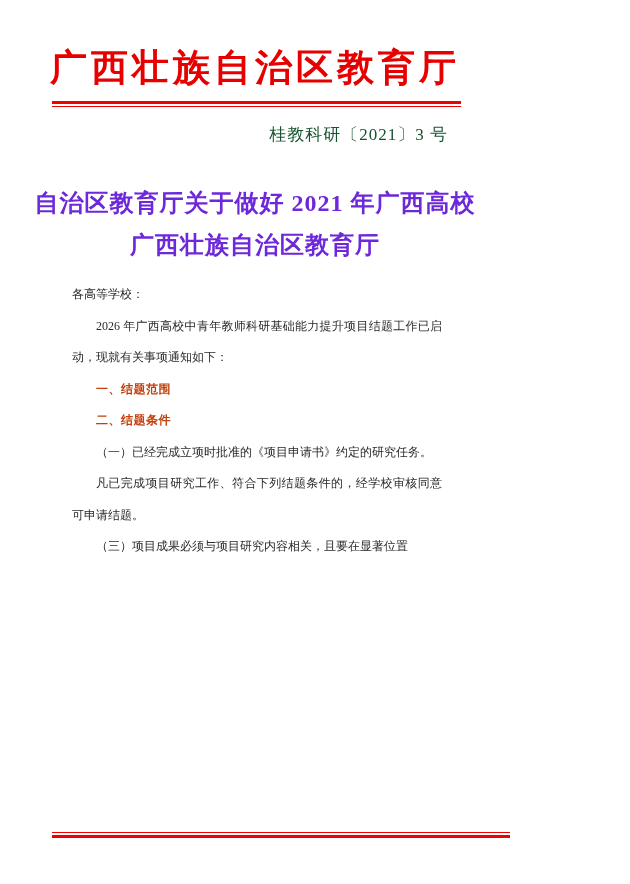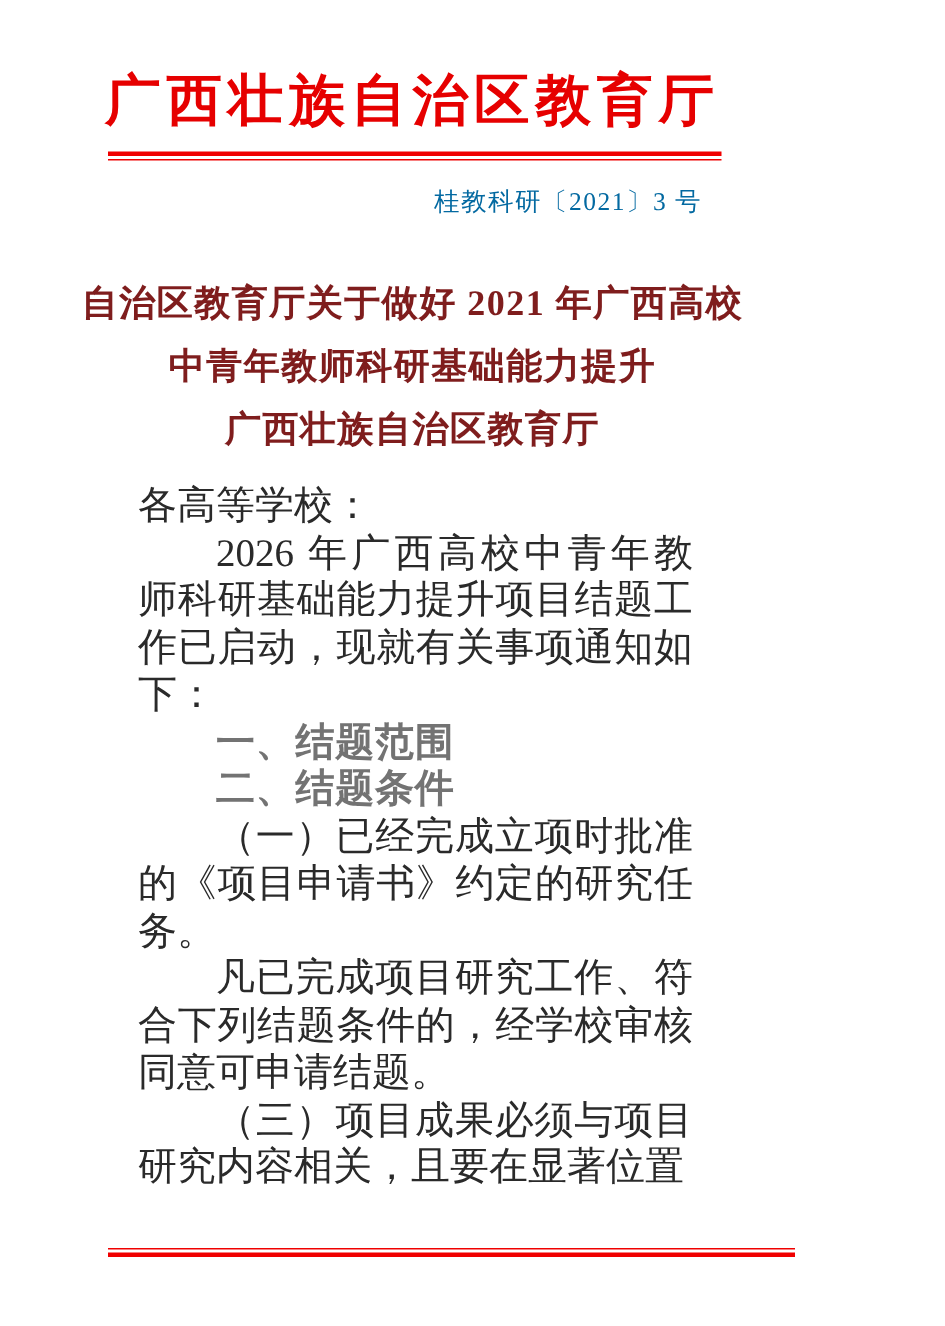--- a/index.html
+++ b/index.html
@@ -7,21 +7,20 @@
     padding: 0;
     background: #ffffff;
   }
   .page {
     position: relative;
     width: 510px;
     height: 884px;
     background: #ffffff;
     overflow: hidden;
     font-family: "Liberation Serif", serif;
-    margin-left: 20px;
   }
   .agency-name {
     margin-top: 44px;
     text-align: center;
     color: #e60000;
     font-size: 37px;
     line-height: 48px;
     font-weight: bold;
     letter-spacing: 4px;
     font-family: "Liberation Serif", serif;
@@ -31,53 +30,53 @@
     margin: 9px 49px 0 52px;
     height: 2px;
     border-top: 3px solid #f00000;
     border-bottom: 1px solid #f00000;
   }
   .doc-number {
     margin: 17px 62px 0 0;
     text-align: right;
     font-size: 17px;
     line-height: 22px;
-    color: #0369a1;
+    color: #14532d;
     letter-spacing: 1px;
   }
   .notice-title {
     margin-top: 36px;
     text-align: center;
     font-size: 24px;
     line-height: 42px;
     font-weight: bold;
-    color: #7f1d1d;
+    color: #6d28d9;
     letter-spacing: 1px;
   }
   .body-block {
     margin: 13px 68px 0 72px;
-    font-size: 26px;
+    font-size: 12px;
     line-height: 31.5px;
     color: #2a2a2a;
     text-align: justify;
     height: 506px;
     overflow: hidden;
   }
   .body-block p {
     margin: 0;
     text-indent: 2em;
   }
   .body-block p.salutation {
     text-indent: 0;
   }
   .section-heading {
     margin: 0;
     text-indent: 2em;
     font-weight: bold;
-    color: #737373;
+    color: #c2410c;
     font-family: "Liberation Sans", sans-serif;
     letter-spacing: 0.5px;
   }
   .rule-bottom {
     position: absolute;
     left: 52px;
     top: 832px;
     width: 529px;
     height: 2px;
     border-top: 1px solid #f00000;
@@ -90,21 +89,20 @@
 <div class="page">
 
   <div class="agency-name">广西壮族自治区教育厅</div>
 
   <div class="rule-top"></div>
 
   <div class="doc-number">桂教科研〔2021〕3 号</div>
 
   <div class="notice-title">
     <div>自治区教育厅关于做好 2021 年广西高校</div>
-    <div>中青年教师科研基础能力提升</div>
     <div>广西壮族自治区教育厅</div>
   </div>
 
   <div class="body-block">
     <p class="salutation">各高等学校：</p>
     <p>2026 年广西高校中青年教师科研基础能力提升项目结题工作已启动，现就有关事项通知如下：</p>
     <p class="section-heading">一、结题范围</p>
     <p class="section-heading">二、结题条件</p>
     <p>（一）已经完成立项时批准的《项目申请书》约定的研究任务。</p>
     <p>凡已完成项目研究工作、符合下列结题条件的，经学校审核同意可申请结题。</p>

